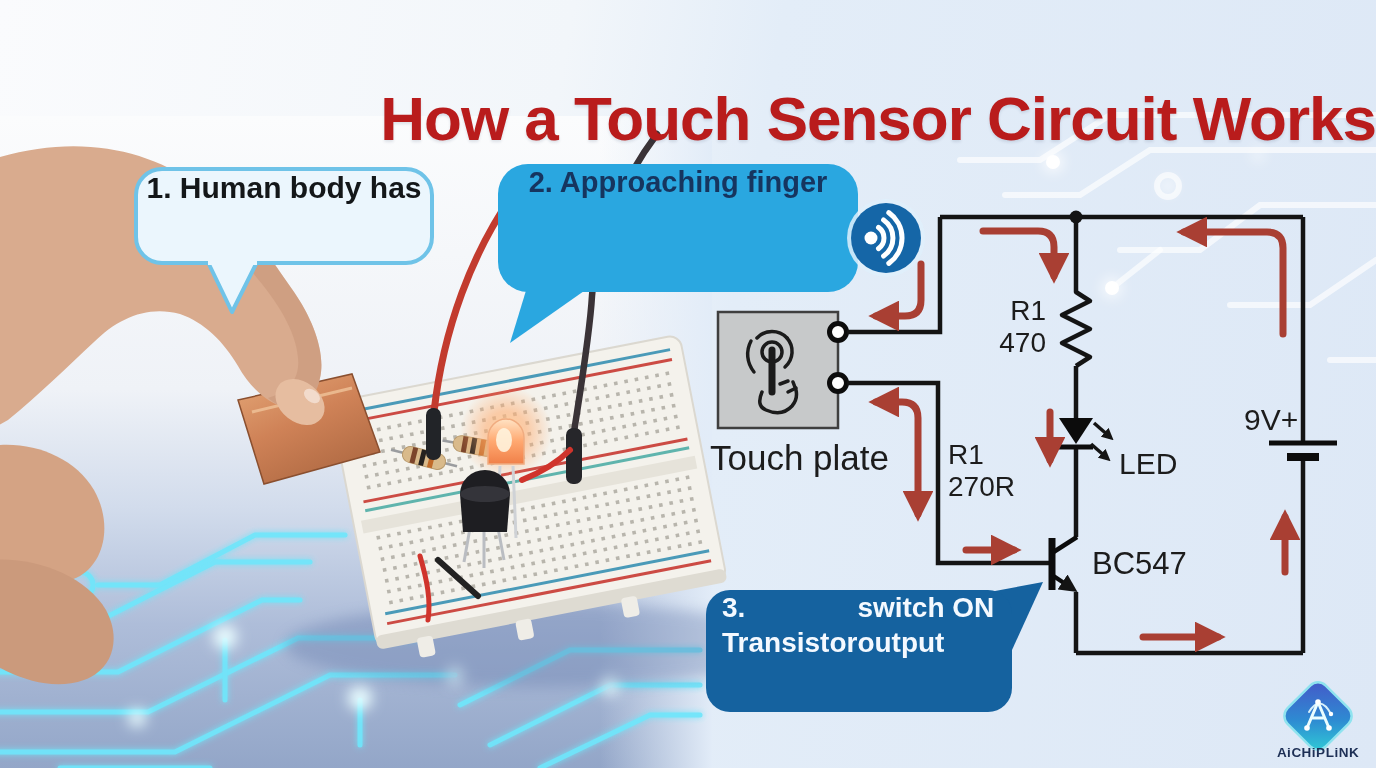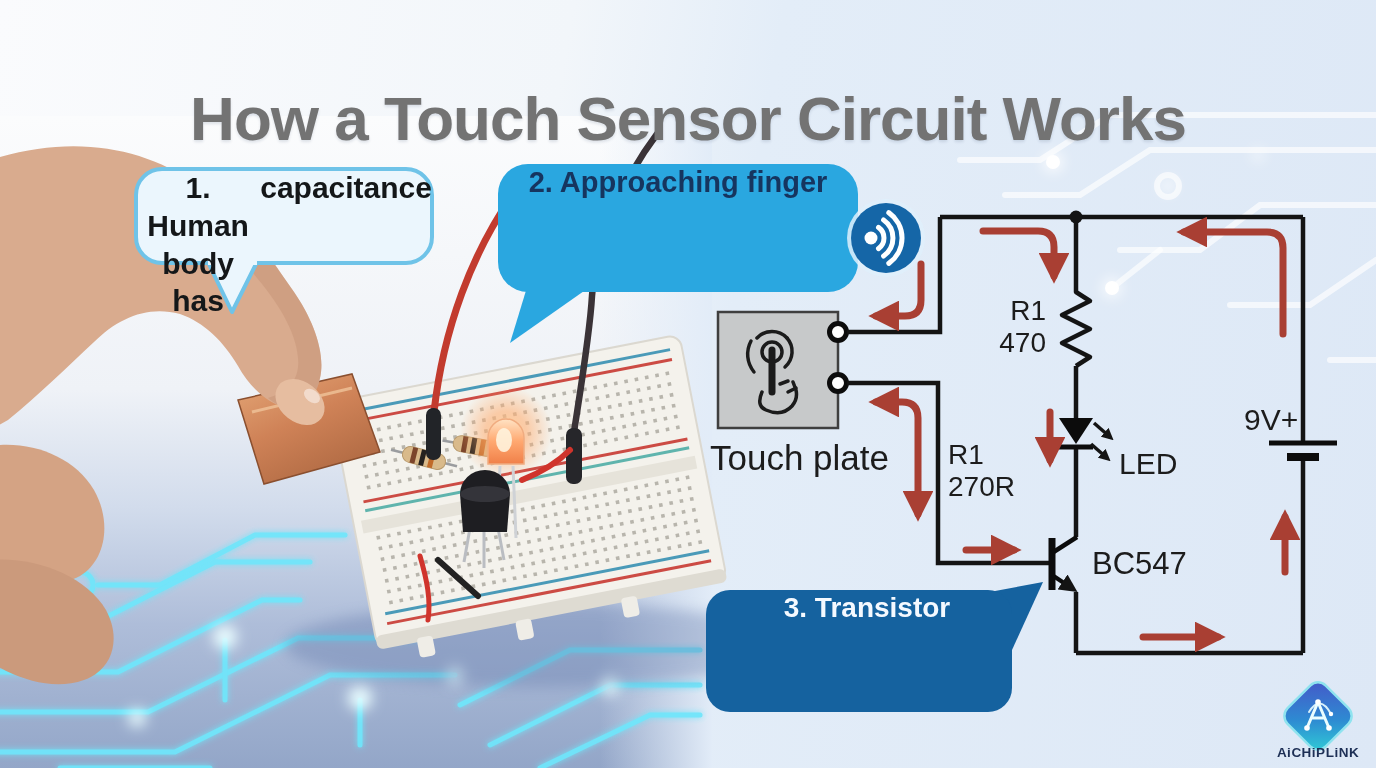--- a/index.html
+++ b/index.html
@@ -3,23 +3,23 @@
 <meta charset="utf-8">
 <style>
   html,body{margin:0;padding:0;}
   body{
     width:1376px;height:768px;overflow:hidden;position:relative;
     font-family:"Liberation Sans",sans-serif;
     background:linear-gradient(100deg,#fafbfd 0%,#f2f6fa 38%,#e3edf8 52%,#dde8f6 100%);
   }
   .abs{position:absolute;}
   #title{
-    top:44px;left:0;width:100%;text-align:center;
+    top:44px;left:0;width:100%;text-align:right;
     font-size:62px;font-weight:800;letter-spacing:-1px;line-height:1.05;
-    color:#737373;text-shadow:0 2px 3px rgba(20,40,80,.12);
+    color:#b91c1c;text-shadow:0 2px 3px rgba(20,40,80,.12);
   }
   svg{display:block;}
   #scene{top:0;left:0;}
   
   .callout-text{
     display:flex;flex-direction:row;justify-content:center;
     text-align:center;font-weight:700;line-height:1.26;
   }
   #callout1-text{left:136px;top:169px;width:296px;height:94px;font-size:30px;color:#141719;}
   #callout2-text{left:498px;top:164px;width:360px;height:148px;font-size:29px;color:#16355f;}
@@ -741,24 +741,24 @@
     <circle cx="-11" cy="12" r="2.8" fill="#ffffff"></circle>
     <circle cx="11" cy="12" r="2.8" fill="#ffffff"></circle>
     <circle cx="13" cy="-2" r="2.2" fill="#ffffff"></circle>
   </g>
 </svg>
 
 <h1 id="title" class="abs">How a Touch Sensor Circuit Works</h1>
 
 <div id="callout1-text" class="abs callout-text">
   <span>1. Human body has</span>
-  <span>capacitance</span>
 </div>
 
 <div id="callout2-text" class="abs callout-text">
   <span>2. Approaching finger</span>
 </div>
 
 <div id="callout3-text" class="abs callout-text">
   <span>3. Transistor</span>
+  <span>switch ON output</span>
 </div>
 
 <div id="brand-label" class="abs">AiCHiPLiNK</div>
 
 </body></html>

